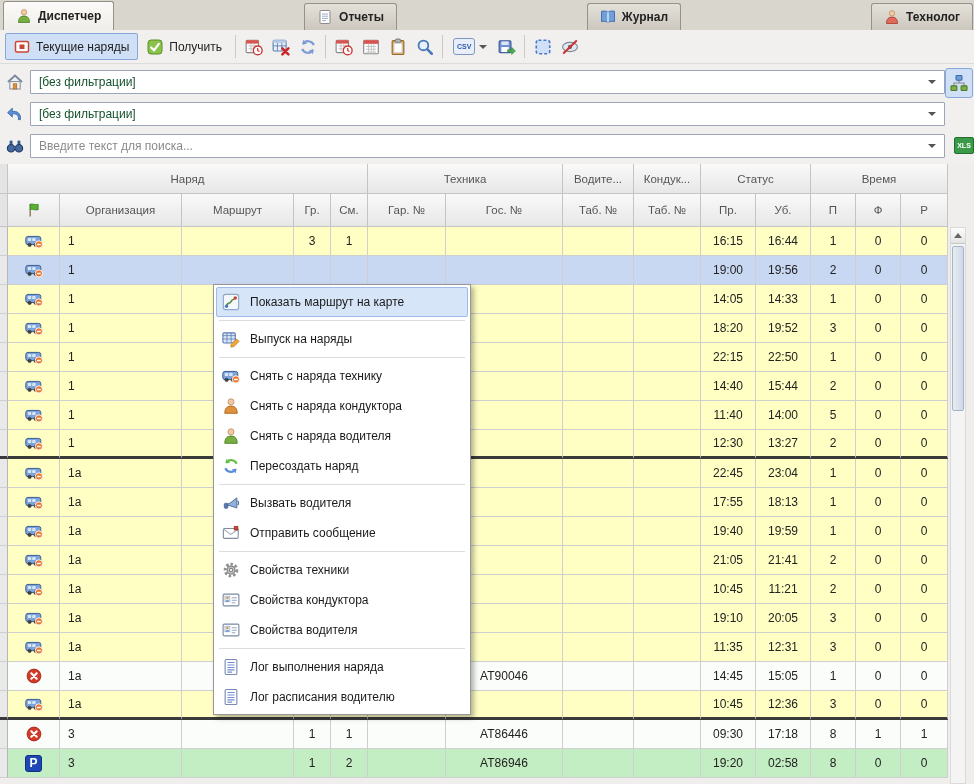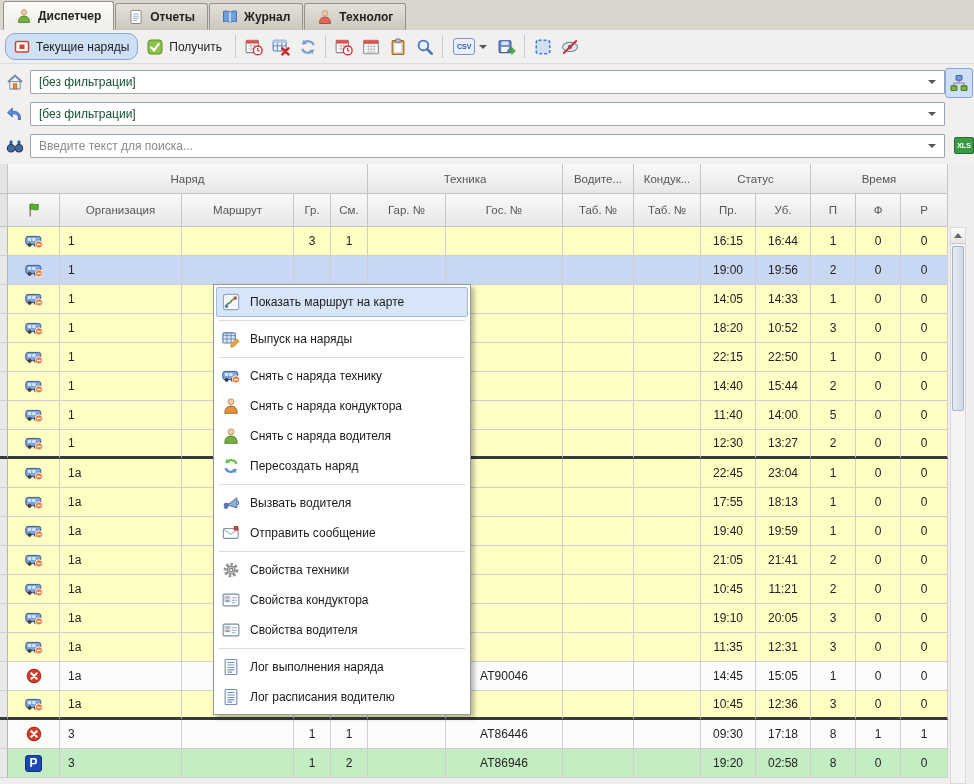--- a/index.html
+++ b/index.html
@@ -1,28 +1,28 @@
 <!DOCTYPE html>
 <html><head>
 <meta charset="utf-8">
 <style>
   * { box-sizing: border-box; margin:0; padding:0; }
   html,body { width:974px; height:784px; overflow:hidden; }
   body { font-family:"Liberation Sans", sans-serif; font-size:12px; color:#222; background:#efeeec; position:relative; }
 
   
-  .tabbar { height:30px; background:#d9d6ce; display:flex; align-items:flex-end; padding-left:3px; }
+  .tabbar { height:30px; background:#d9d6ce; display:flex; align-items:flex-end; padding-left:3px;justify-content:space-between; }
   .tab { display:flex; align-items:center; gap:6px; padding:0 12px; height:27px;
          border:1px solid #96928a; border-bottom:none; border-radius:3px 3px 0 0;
          background:linear-gradient(#e4e1da,#ccc7bd); font-weight:bold; margin-right:1px; cursor:default; }
   .tab.active { background:linear-gradient(#fbfaf8,#efeeea); height:29px; }
 
   
   .toolbar { height:34px; background:#f1f0ee; display:flex; align-items:center; padding:0 5px; border-bottom:1px solid #dcdcda; }
-  .tbtn { display:flex; align-items:center; gap:6px; padding:3px 8px; border:1px solid transparent; border-radius:10px; height:27px; }
+  .tbtn { display:flex; align-items:center; gap:6px; padding:3px 8px; border:1px solid transparent; border-radius:2px; height:27px; }
   .tbtn.toggled { background:#cfdff5; border-color:#86a7d8; }
   .ibtn { width:27px; height:27px; display:flex; align-items:center; justify-content:center; border-radius:3px; }
   .tsep { width:1px; height:23px; background:#c9c9c9; margin:0 4px; }
   .caret { width:0; height:0; border-left:4px solid transparent; border-right:4px solid transparent; border-top:4px solid #555; }
   .csvbox { font-size:7px; font-weight:bold; color:#2a5aa8; background:#e9effa; border:1px solid #7e96c2; border-radius:3px; padding:4px 3px; letter-spacing:0; }
   .xlsbox { font-size:7px; font-weight:bold; color:#fff; background:#3a9a48; border:1px solid #20702c; border-radius:2px; padding:4px 2px; }
 
   
   .filters { background:#f1f0ee; padding:2px 0 3px; }
   .frow { height:32px; display:flex; align-items:center; }
@@ -490,21 +490,21 @@
         </div>
         <div class="c left">1</div>
         <div class="c"></div>
         <div class="c"></div>
         <div class="c"></div>
         <div class="c"></div>
         <div class="c"></div>
         <div class="c"></div>
         <div class="c"></div>
         <div class="c">18:20</div>
-        <div class="c">10:52</div>
+        <div class="c">19:52</div>
         <div class="c">3</div>
         <div class="c">0</div>
         <div class="c">0</div>
       </div>
       <div class="trow bg-yellow">
         <div class="c strip"></div>
         <div class="c">
           <svg class="ic18">
             <use href="#i-bus"></use>
           </svg>

